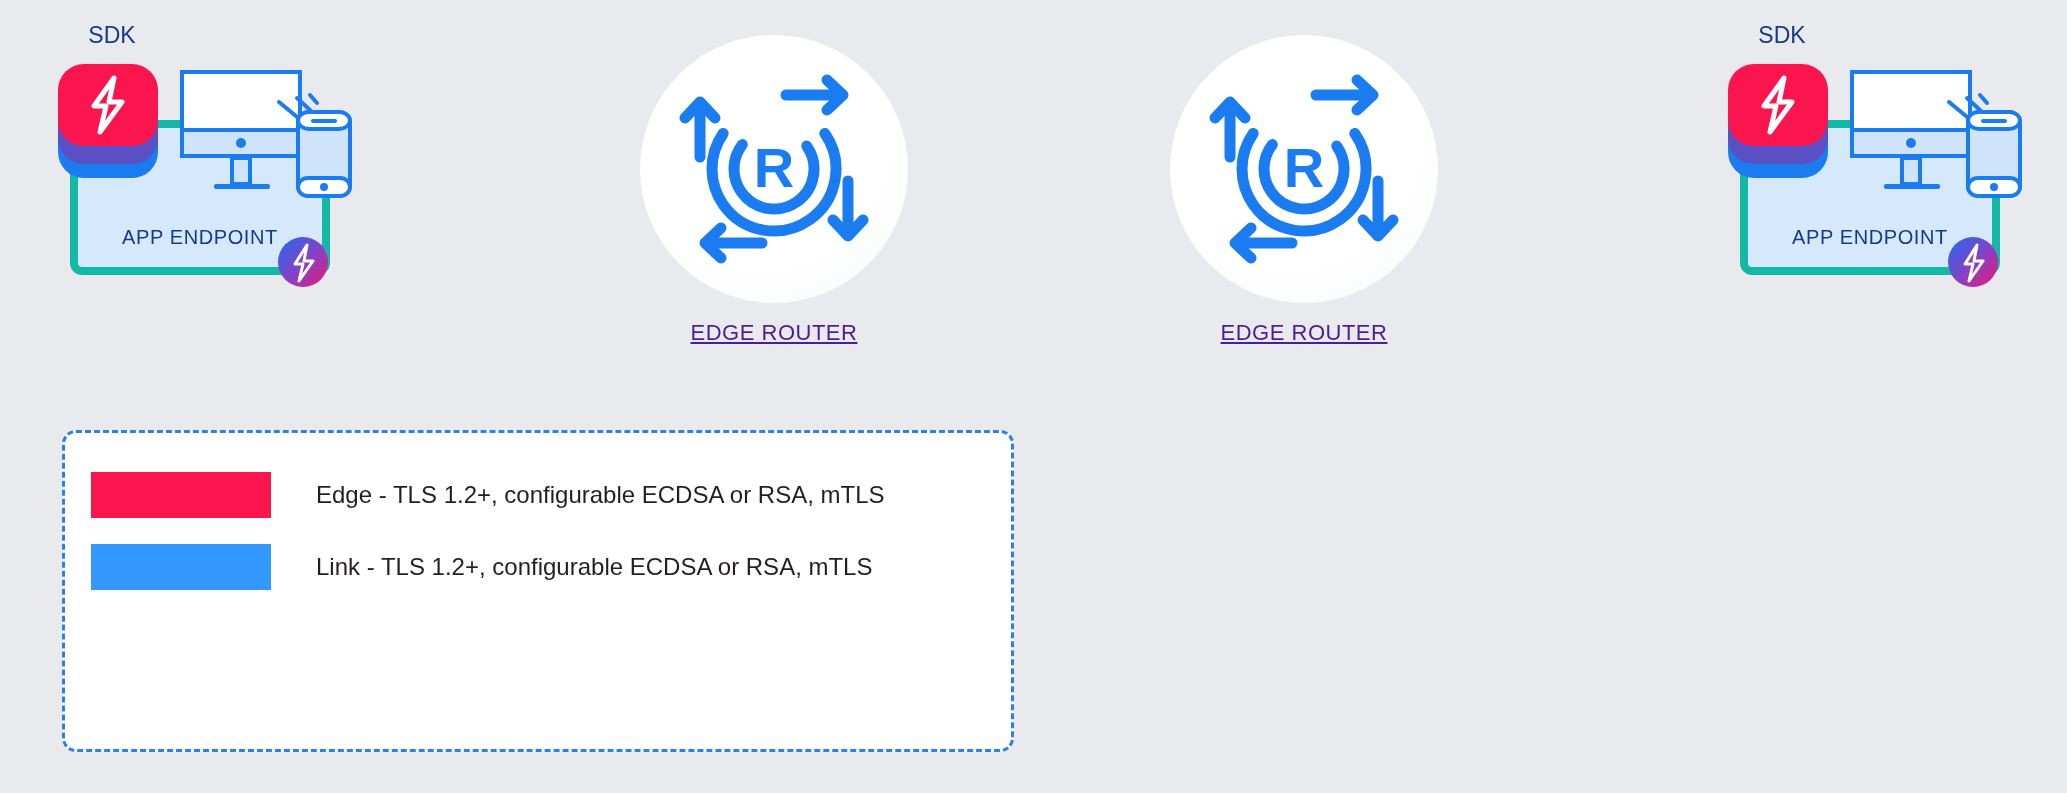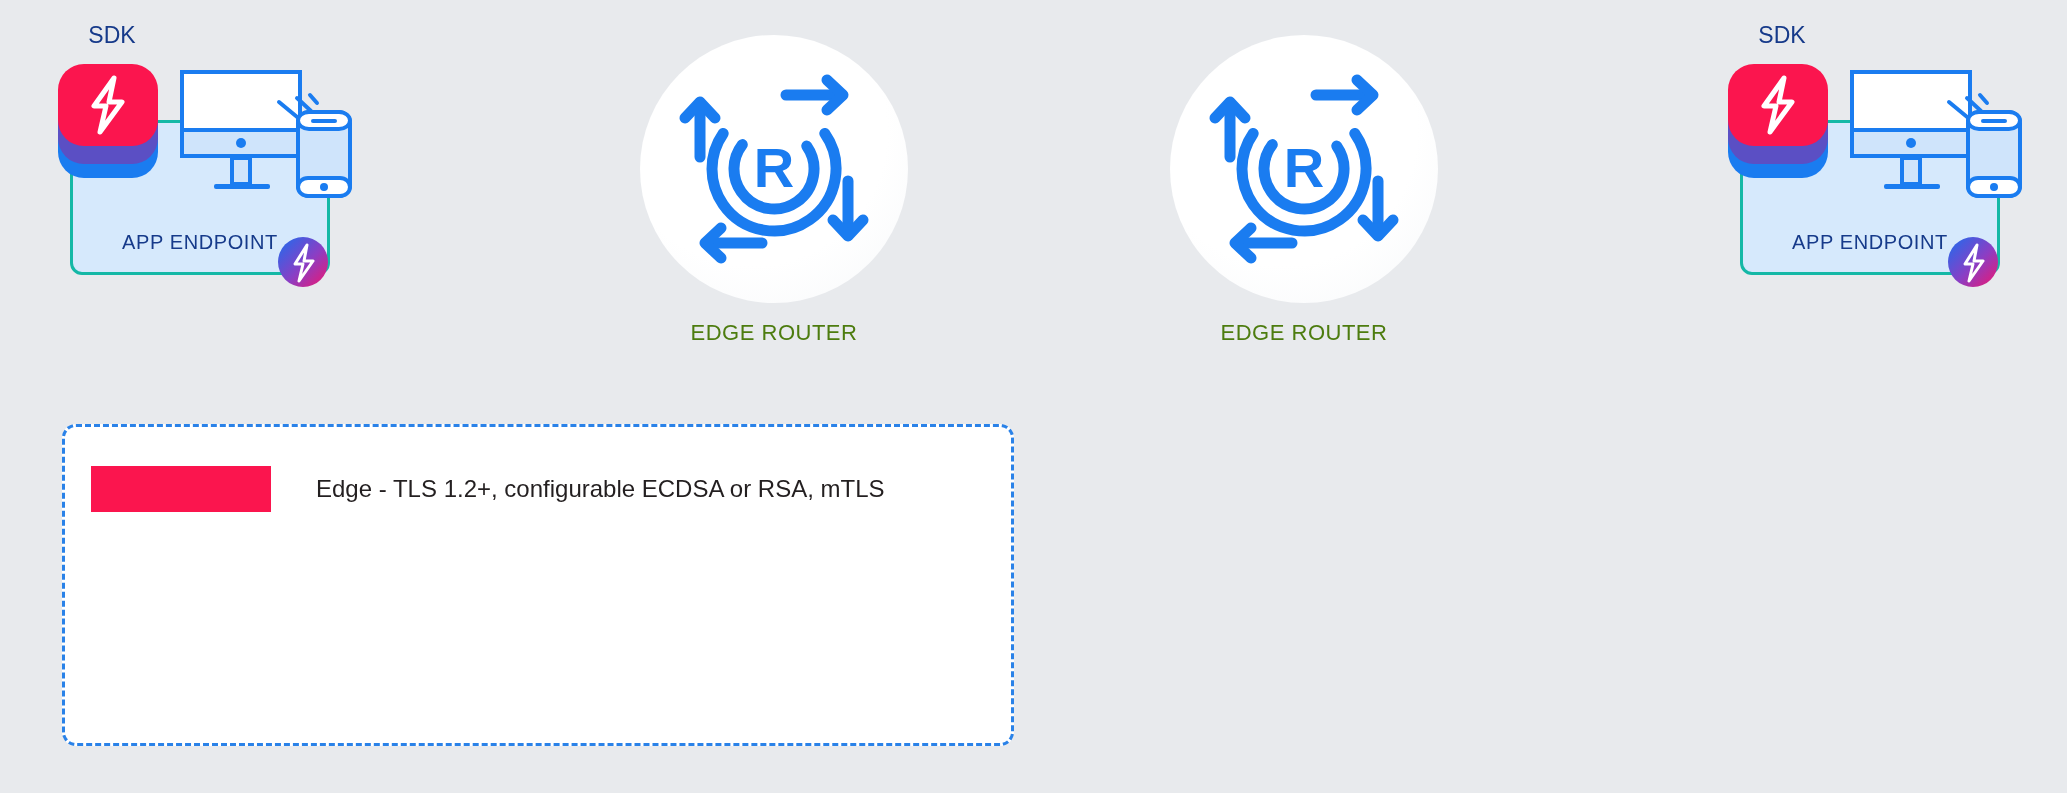--- a/index.html
+++ b/index.html
@@ -25,21 +25,21 @@
   .l-amber-t { top: 15px; height: 15px; }
   .l-green   { top: 30px; height: 30px; }
   .l-amber-b { top: 60px; height: 15px; }
   .l-outer-b { top: 75px; height: 15px; }
 
   
   .endpoint {
     position: absolute;
     width: 260px; height: 155px;
     background: #d6e9fc;
-    border: 3px solid #14b8a6;
+    border: 8px solid #14b8a6;
     border-radius: 12px;
     top: 120px;
   }
   .endpoint.left  { left: 70px; }
   .endpoint.right { left: 1740px; }
 
   .endpoint-label {
     position: absolute;
     bottom: 18px; left: 0; right: 0;
     text-align: center;
@@ -88,21 +88,21 @@
   .router-circle {
     position: absolute; left: 0; top: 0;
     width: 268px; height: 268px;
     border-radius: 50%;
     background: radial-gradient(circle at 42% 36%, #ffffff 0%, #ffffff 58%, #fafbfc 82%, #f4f6f8 100%);
   }
   .router-icon { position: absolute; left: 34px; top: 34px; width: 200px; height: 200px; }
   .router-label {
     position: absolute; top: 285px; left: -40px;
     width: 348px; text-align: center;
-    color: #4d7c0f; font-size: 22px; letter-spacing: 0.5px;
+    color: #4c1d95; font-size: 22px; letter-spacing: 0.5px; text-decoration: underline;
   }
 
   
   .legend {
     position: absolute;
     left: 62px; top: 424px;
     width: 952px; height: 322px;
     background: #ffffff;
     border: 3px dashed #2a82e8;
     border-radius: 14px;
@@ -303,22 +303,26 @@
       <linearGradient id="g2" x1="0" y1="0" x2="1" y2="1">
         <stop offset="0%" stop-color="#1a6ef0"></stop>
         <stop offset="55%" stop-color="#8b3ec4"></stop>
         <stop offset="100%" stop-color="#f0156e"></stop>
       </linearGradient>
     </defs>
     <circle cx="26" cy="26" r="25" fill="url(#g2)"></circle>
     <path d="M30 9 L18 28 L26 28 L22 45 L36 25 L27 25 Z" fill="none" stroke="#ffffff" stroke-width="3" stroke-linejoin="round"></path>
   </svg>
 
-  <div class="legend" style="border-color: rgb(42, 130, 232);">
+  <div class="legend" style="border-color: rgb(42, 130, 232); margin-top: 6px;">
     <div class="legend-rows">
       <div class="legend-row">
         <div class="legend-swatch" style="background: rgb(251, 21, 78);"></div>
         <div class="legend-text">Edge - TLS 1.2+, configurable ECDSA or RSA, mTLS</div>
       </div>
+      <div class="legend-row">
+        <div class="legend-swatch" style="background: rgb(51, 153, 255);"></div>
+        <div class="legend-text">Link - TLS 1.2+, configurable ECDSA or RSA, mTLS</div>
+      </div>
     </div>
   </div>
 
 </div>
 
 </body></html>

